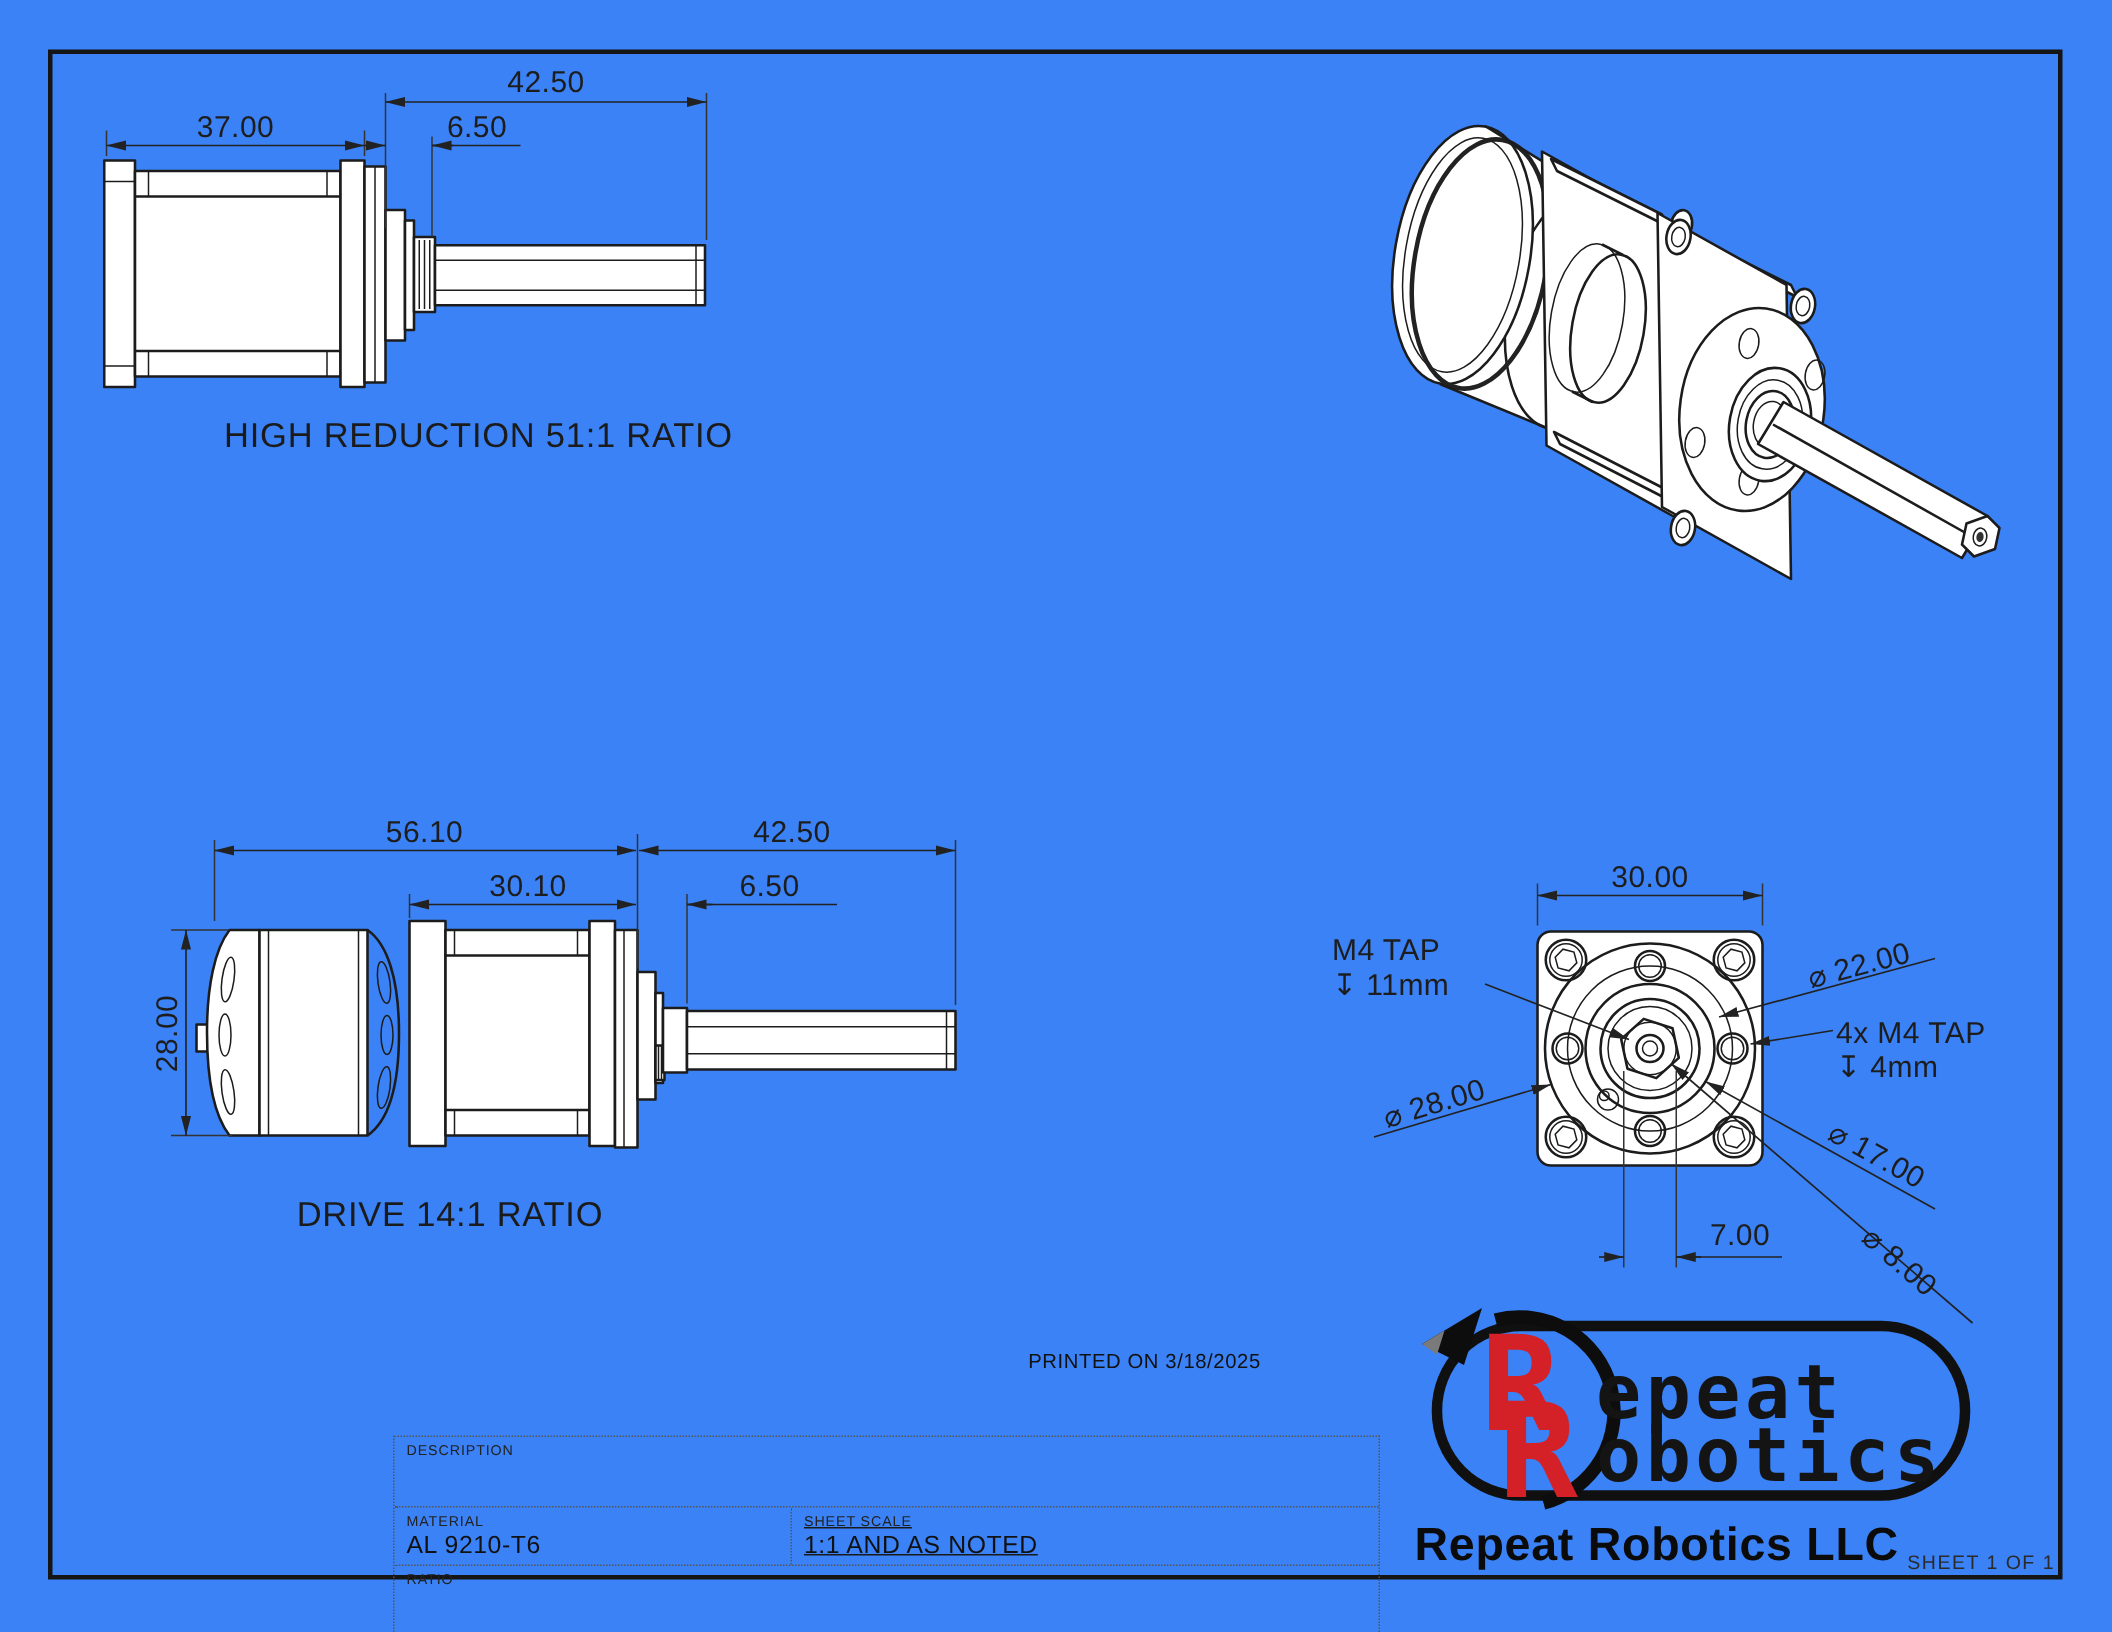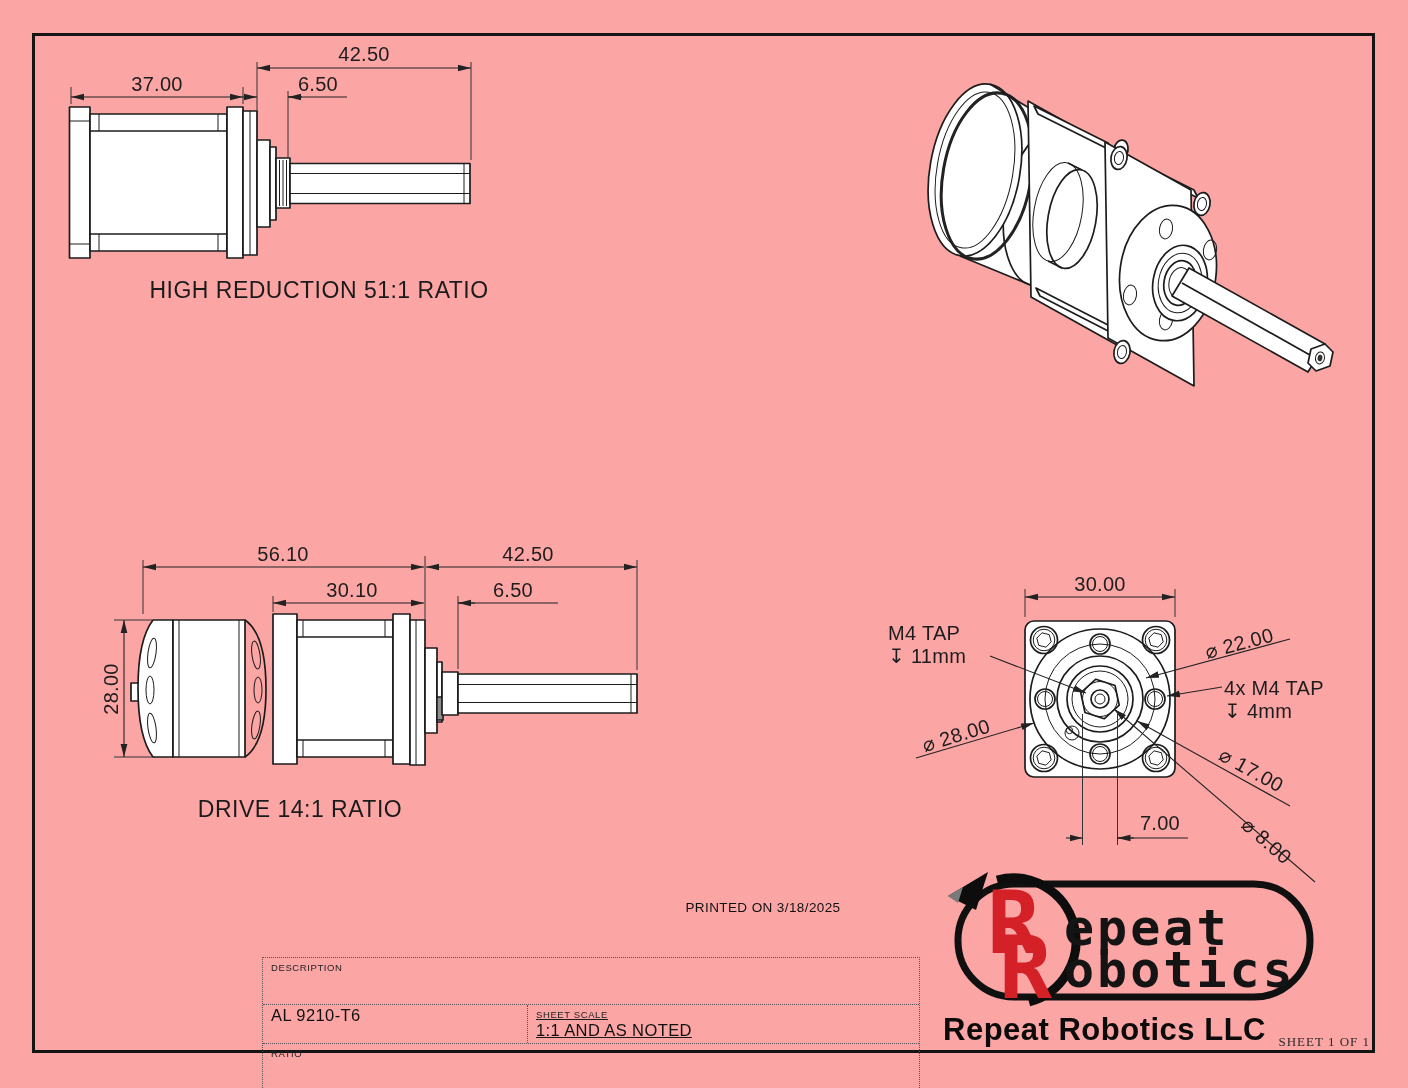--- a/index.html
+++ b/index.html
@@ -1,16 +1,16 @@
 <!DOCTYPE html>
 <html><head>
 <meta charset="utf-8">
 <style>
   html,body{margin:0;padding:0;background:#fff;}
-  .page{position:relative;width:1408px;height:1088px;background:#fca5a5;overflow:hidden;
+  .page{position:relative;width:1408px;height:1088px;background:#3b82f6;overflow:hidden;
         font-family:"Liberation Sans",sans-serif;color:#1a1a1a;}
   .sheet-border{position:absolute;left:32px;top:33px;width:1337px;height:1014px;
         border:3px solid #151515;}
   svg{position:absolute;overflow:visible;}
   svg text{font-family:"Liberation Sans",sans-serif;}
   .s{stroke:#1c1c1c;stroke-width:1.7;fill:none;stroke-linejoin:round;}
   .sw{stroke:#1c1c1c;stroke-width:1.7;fill:#fff;stroke-linejoin:round;}
   .t{stroke:#1c1c1c;stroke-width:1;fill:none;}
   .x{stroke:#333;stroke-width:1;fill:none;}
   .d{stroke:#222;stroke-width:1.1;fill:none;}
@@ -22,21 +22,21 @@
   .tb-row1{position:absolute;left:0;top:0;width:100%;height:47px;border-bottom:1px dotted #555;box-sizing:border-box;}
   .tb-row2{position:absolute;left:0;top:47px;width:100%;height:39px;border-bottom:1px dotted #555;box-sizing:border-box;}
   .tb-row3{position:absolute;left:0;top:86px;width:100%;height:47px;box-sizing:border-box;}
   .tb-cell-r{position:absolute;left:264px;top:0;bottom:0;width:394px;border-left:1px dotted #555;box-sizing:border-box;text-decoration:underline;}
   .tb-label{font-size:9.5px;letter-spacing:.6px;color:#222;padding:4px 0 0 8px;white-space:pre;}
   .tb-val{font-size:16.5px;color:#111;padding:1px 0 0 8px;letter-spacing:.4px;}
   .tb-val-big{font-size:23px;color:#0d0d0d;padding:0 0 0 8px;letter-spacing:.3px;}
   .printed{position:absolute;left:610px;top:900px;width:306px;text-align:center;
       font-size:13.5px;letter-spacing:.4px;color:#111;}
   .sheetnote{position:absolute;left:1230px;top:1034px;width:140px;text-align:right;
-      font-size:13px;letter-spacing:1px;color:#2a2a2a;font-family:Liberation Serif, serif;}
+      font-size:13px;letter-spacing:1px;color:#2a2a2a;}
   .logo-word{font-family:"DejaVu Sans Mono",monospace;font-weight:bold;fill:#141414;letter-spacing:3px;}
   .logo-r{font-family:"DejaVu Sans Mono",monospace;font-weight:bold;fill:#d32127;}
   .logo-company{font-family:"Liberation Sans",sans-serif;font-weight:bold;fill:#0b0b0b;letter-spacing:.5px;}
 </style>
 </head>
 <body>
 
 <div class="page">
 
   <div class="sheet-border"></div>
@@ -263,20 +263,21 @@
   </svg>
 
   <div class="printed">PRINTED ON 3/18/2025</div>
 
   <div class="tb">
     <div class="tb-row1">
       <div class="tb-label">DESCRIPTION</div>
     </div>
     <div class="tb-row2">
       <div>
+        <div class="tb-label">MATERIAL</div>
         <div class="tb-val">AL 9210-T6</div>
       </div>
       <div class="tb-cell-r">
         <div class="tb-label">SHEET SCALE</div>
         <div class="tb-val">1:1 AND AS NOTED</div>
       </div>
     </div>
     <div class="tb-row3">
       <div>
         <div class="tb-label">RATIO</div>

